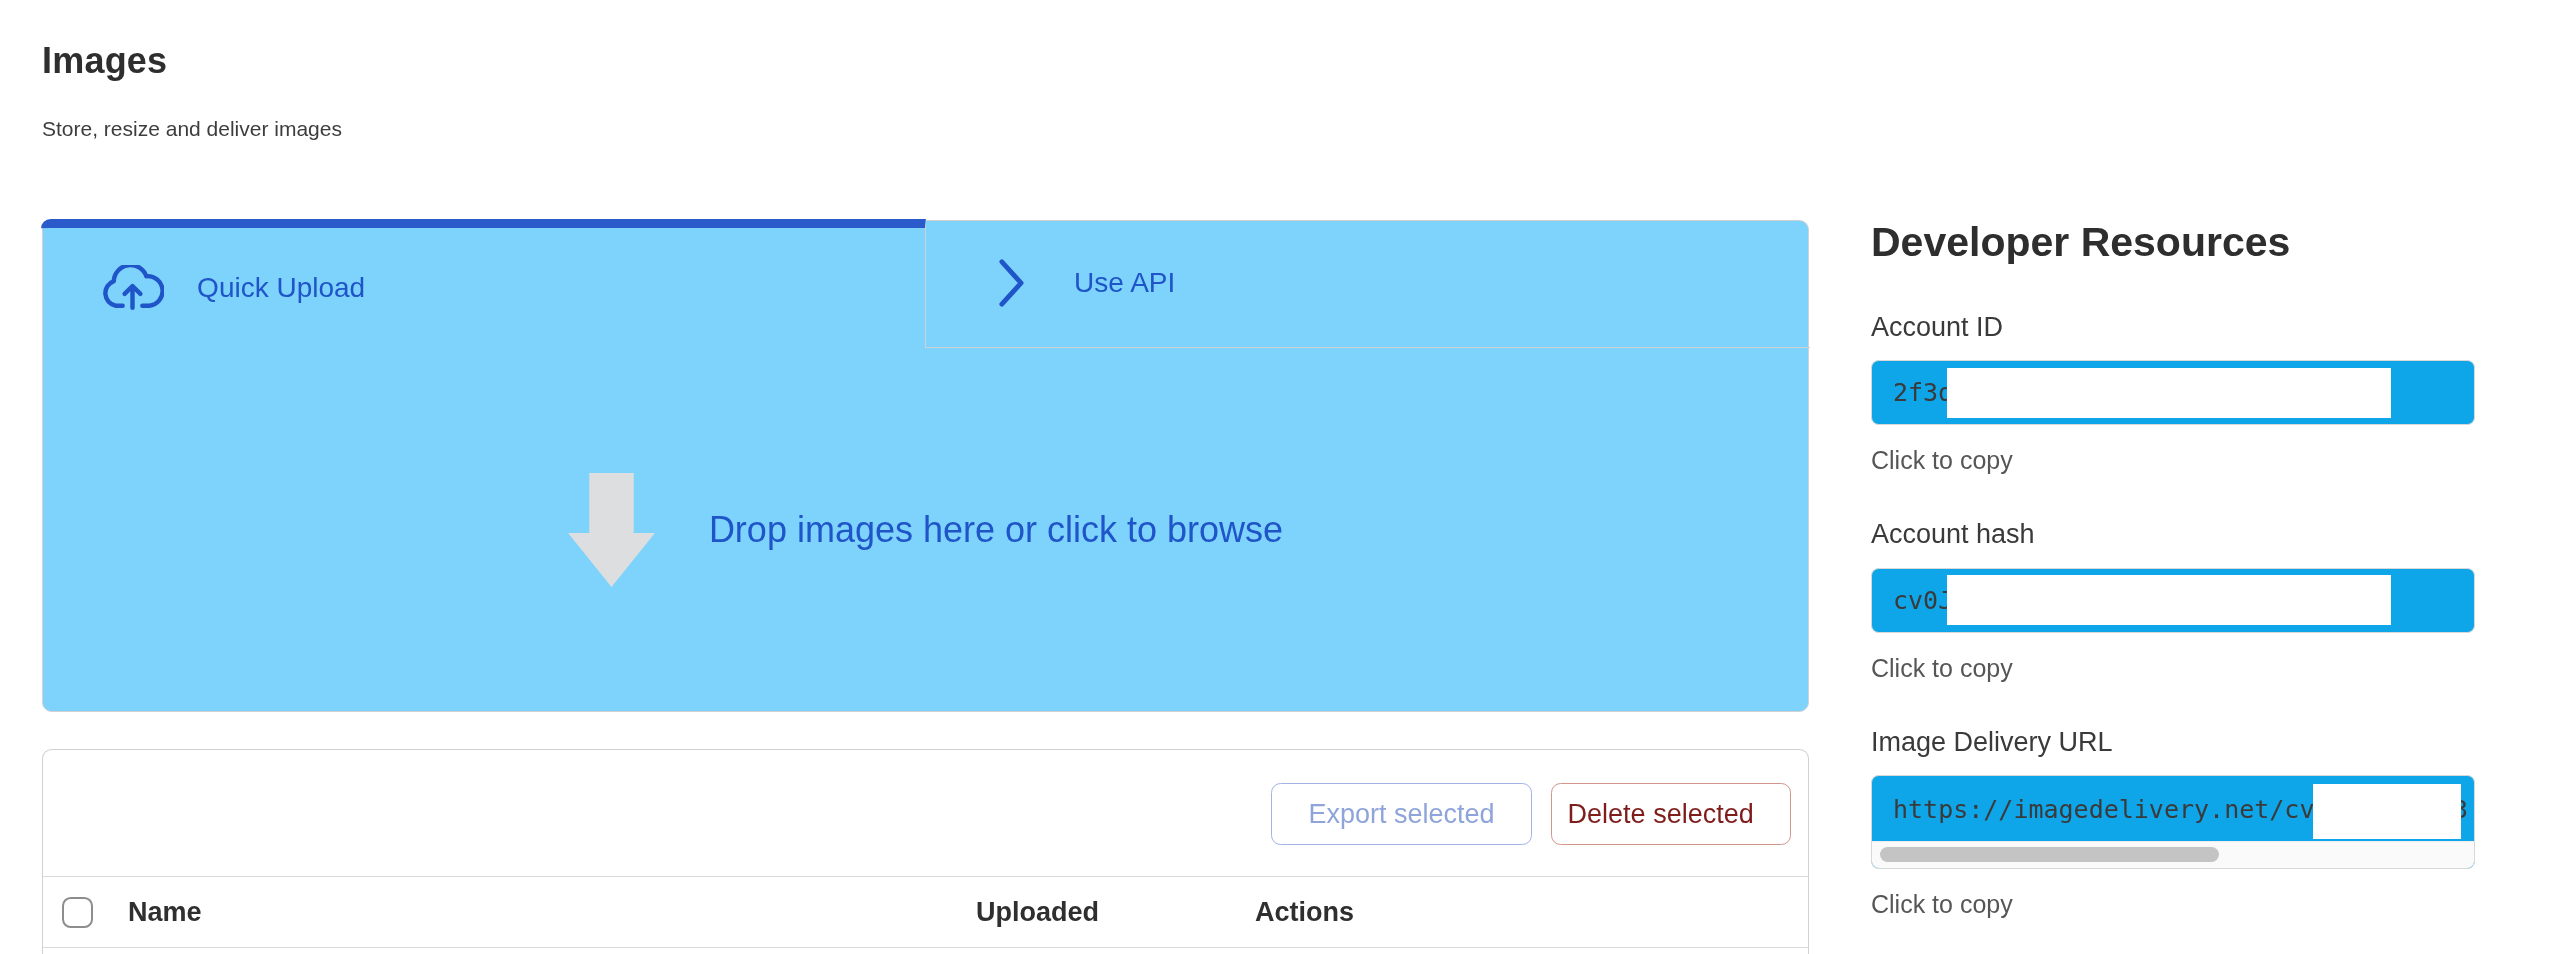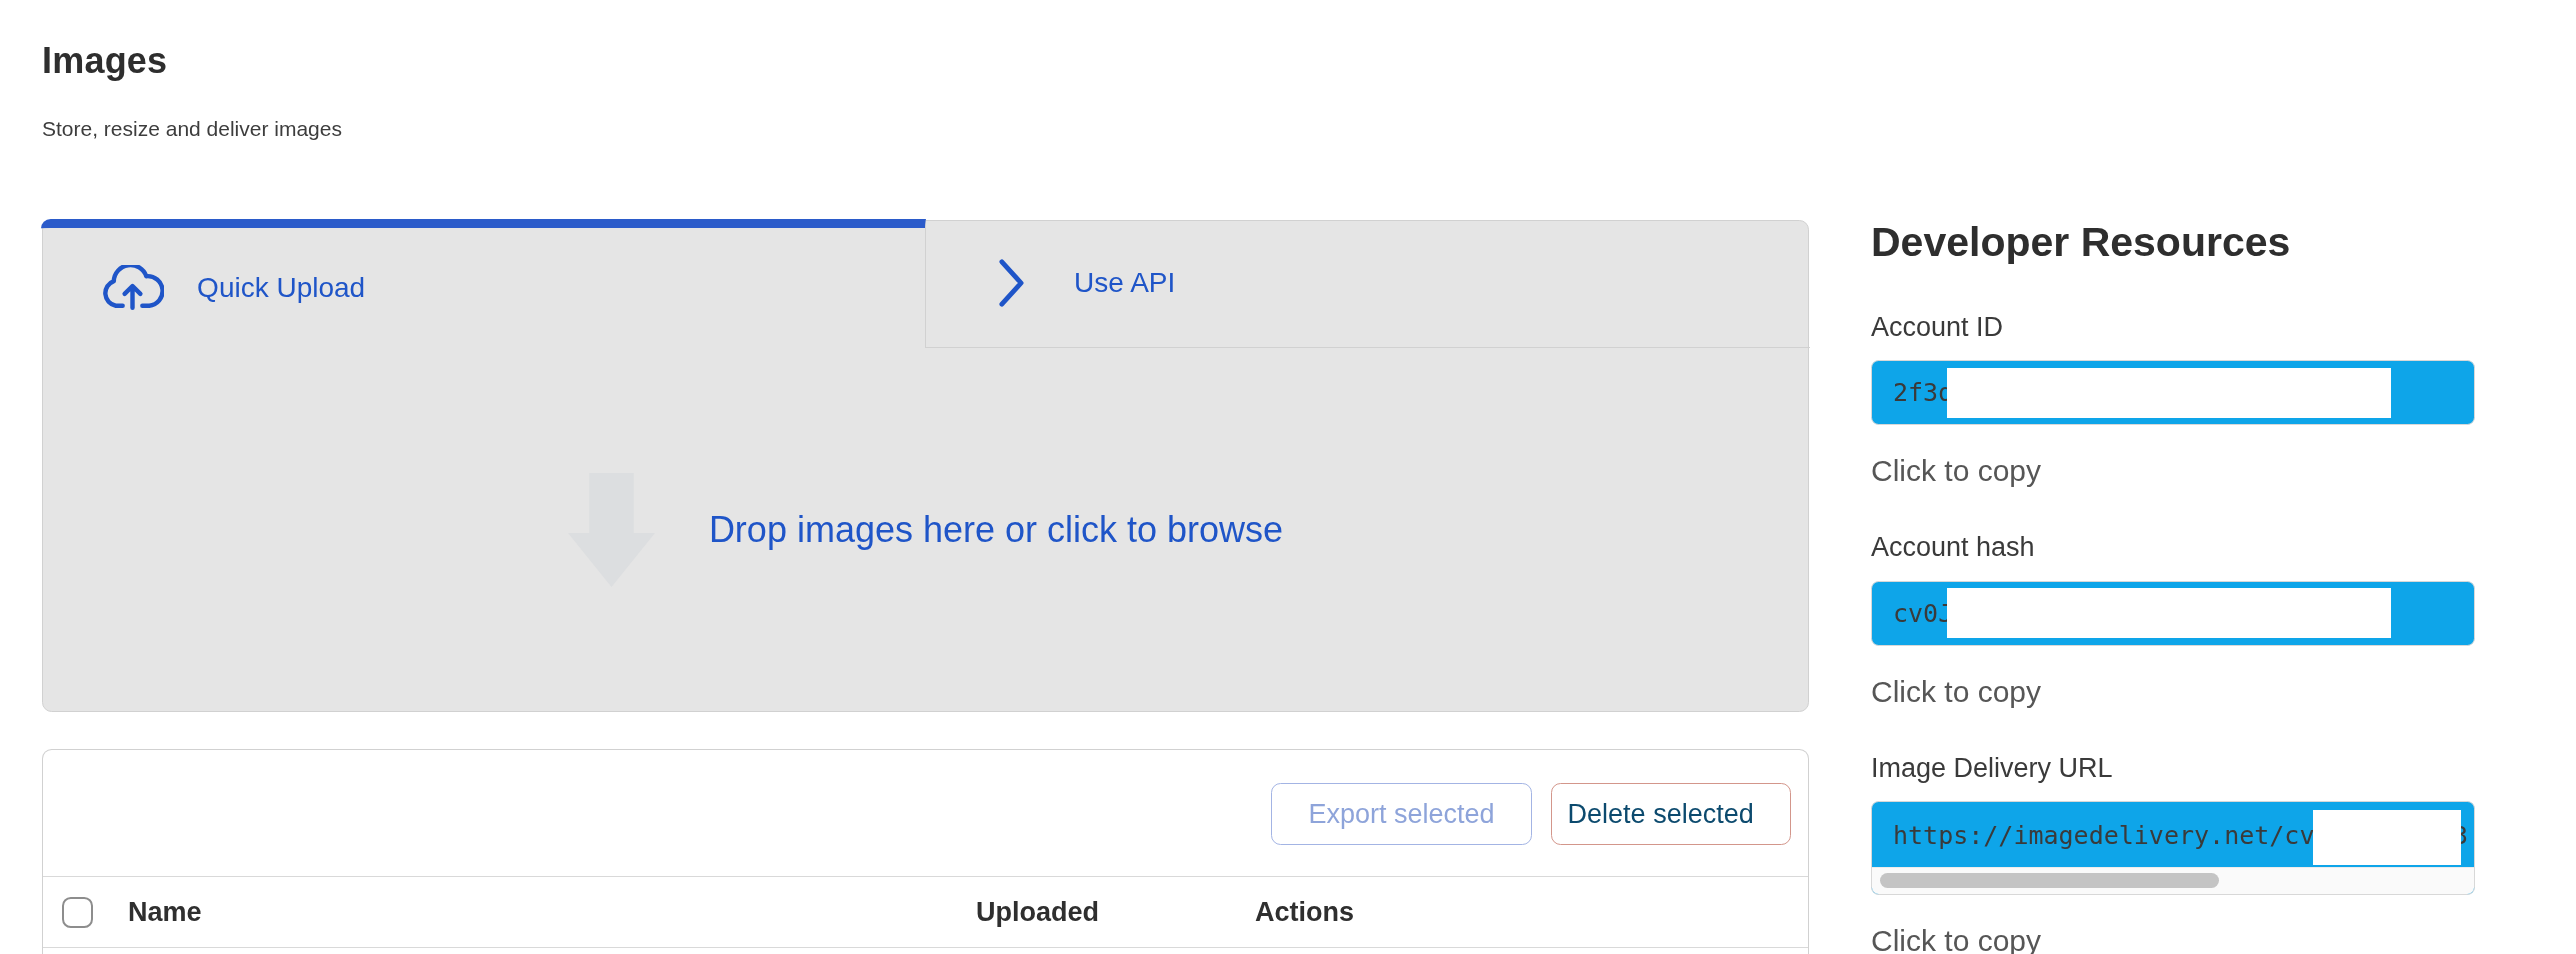--- a/index.html
+++ b/index.html
@@ -5,21 +5,21 @@
   * { margin:0; padding:0; box-sizing:border-box; }
   html,body { width:2576px; height:954px; background:#ffffff; overflow:hidden;
               font-family:"Liberation Sans", sans-serif; color:#313131; }
 
   
   .page-title { position:absolute; left:42px; top:40px; font-size:36px; font-weight:700; color:#2e2e2e; letter-spacing:0.2px; }
   .page-subtitle { position:absolute; left:42px; top:117px; font-size:21px; font-weight:400; color:#3d3d3d; }
 
   
   .upload-card { position:absolute; left:42px; top:220px; width:1767px; height:492px;
-                 border:1.9px solid #d1d1d1; border-radius:9.6px; background:#e5e5e5; }
+                 border:1.9px solid #d1d1d1; border-radius:9.6px; background:#7dd3fc; }
   .tab-row { display:flex; height:127px; }
   .tab { display:flex; align-items:center; cursor:pointer; }
   .tab-active { width:885px; margin:-1.9px 0 0 -1.9px; padding-left:60px;
                 border-top:9.6px solid #2b5bca; border-right:1.9px solid #d1d1d1;
                 border-radius:9.6px 0 0 0; gap:33px; }
   .tab-inactive { flex:1; margin:-1.9px -1.9px 0 0; border-bottom:1.9px solid #d1d1d1;
                   padding-left:69px; gap:46px; border-radius:0 9.6px 0 0; }
   .tab-label { font-size:28px; color:#1f55c8; }
   .icon-svg { display:block; }
 
@@ -27,42 +27,42 @@
                display:flex; align-items:center; justify-content:center; gap:54px; cursor:pointer; }
   .drop-label { font-size:36px; color:#1f55c8; }
 
   
   .table-card { position:absolute; left:42px; top:749px; width:1767px; height:207px;
                 border:1.9px solid #d1d1d1; border-bottom:none; border-radius:9.6px 9.6px 0 0; background:#fff; }
   .actions-row { display:flex; justify-content:flex-end; gap:19px; padding:33px 17.3px 31px 0; }
   .btn { height:62px; padding:0 36px; font-size:27px; border-radius:9.6px; background:#fff; cursor:pointer;
          font-family:"Liberation Sans", sans-serif; }
   .btn-export { border:1.9px solid #a3b4e4; color:#8ea4da; }
-  .btn-delete { border:1.9px solid #d3968b; color:#0c4a6e;padding-left:16px; }
+  .btn-delete { border:1.9px solid #d3968b; color:#7f1d1d;padding-left:16px; }
   .table-header { display:flex; align-items:center; height:72px;
                   border-top:1.9px solid #d9d9d9; border-bottom:1.9px solid #d9d9d9;
                   font-size:27px; font-weight:700; color:#2f2f2f; }
   .th-name { display:flex; align-items:center; width:933px; padding-left:19px; }
   .checkbox { width:31px; height:31px; border:2.4px solid #8d8d8d; border-radius:8.7px; background:#fff; cursor:pointer; }
   .th-name-label { margin-left:35px; }
   .th-uploaded { width:279px; }
   .th-actions { flex:1; }
 
   
   .sidebar { position:absolute; left:1871px; top:219px; width:604px; }
   .sidebar-title { font-size:41px; font-weight:700; color:#2e2e2e; margin-bottom:46px; }
   .field-label { font-size:27px; color:#3a3a3a; margin-bottom:17.3px; }
   .copy-box { position:relative; width:604px; height:65px; background:#0ea5e9;
               border:1.9px solid #d8d8d8; border-radius:7.7px; overflow:hidden; cursor:pointer; }
   .copy-value { position:absolute; left:21px; top:0; height:100%; display:flex; align-items:center;
                 font-family:"DejaVu Sans Mono", monospace; font-size:25px; color:#3a3a3a; white-space:pre; }
   .redaction { position:absolute; top:6.7px; bottom:6.7px; background:#ffffff; z-index:2; }
   .redact-short { left:75px; width:444px; }
   .redact-url { left:441px; width:148px; top:7.7px; bottom:29px; }
-  .copy-helper { font-size:30px; color:#565656; margin-top:29px; }
+  .copy-helper { font-size:25px; color:#565656; margin-top:21px; }
   .field-gap { margin-top:44px; }
 
   .copy-box-url { height:94px; }
   .url-fragment { position:absolute; left:581px; top:0; height:67px; display:flex; align-items:center;
                   font-family:"DejaVu Sans Mono", monospace; font-size:25px; color:#3a3a3a; z-index:1; }
   .hscroll-track { position:absolute; left:0; right:0; bottom:0; height:27px; background:#fafafa;
                    border-top:1.9px solid #ececec; z-index:3; }
   .hscroll-thumb { position:absolute; left:7.7px; top:4.8px; width:339px; height:15.4px;
                    background:#c4c4c4; border-radius:7.7px; cursor:grab; }
 </style>

